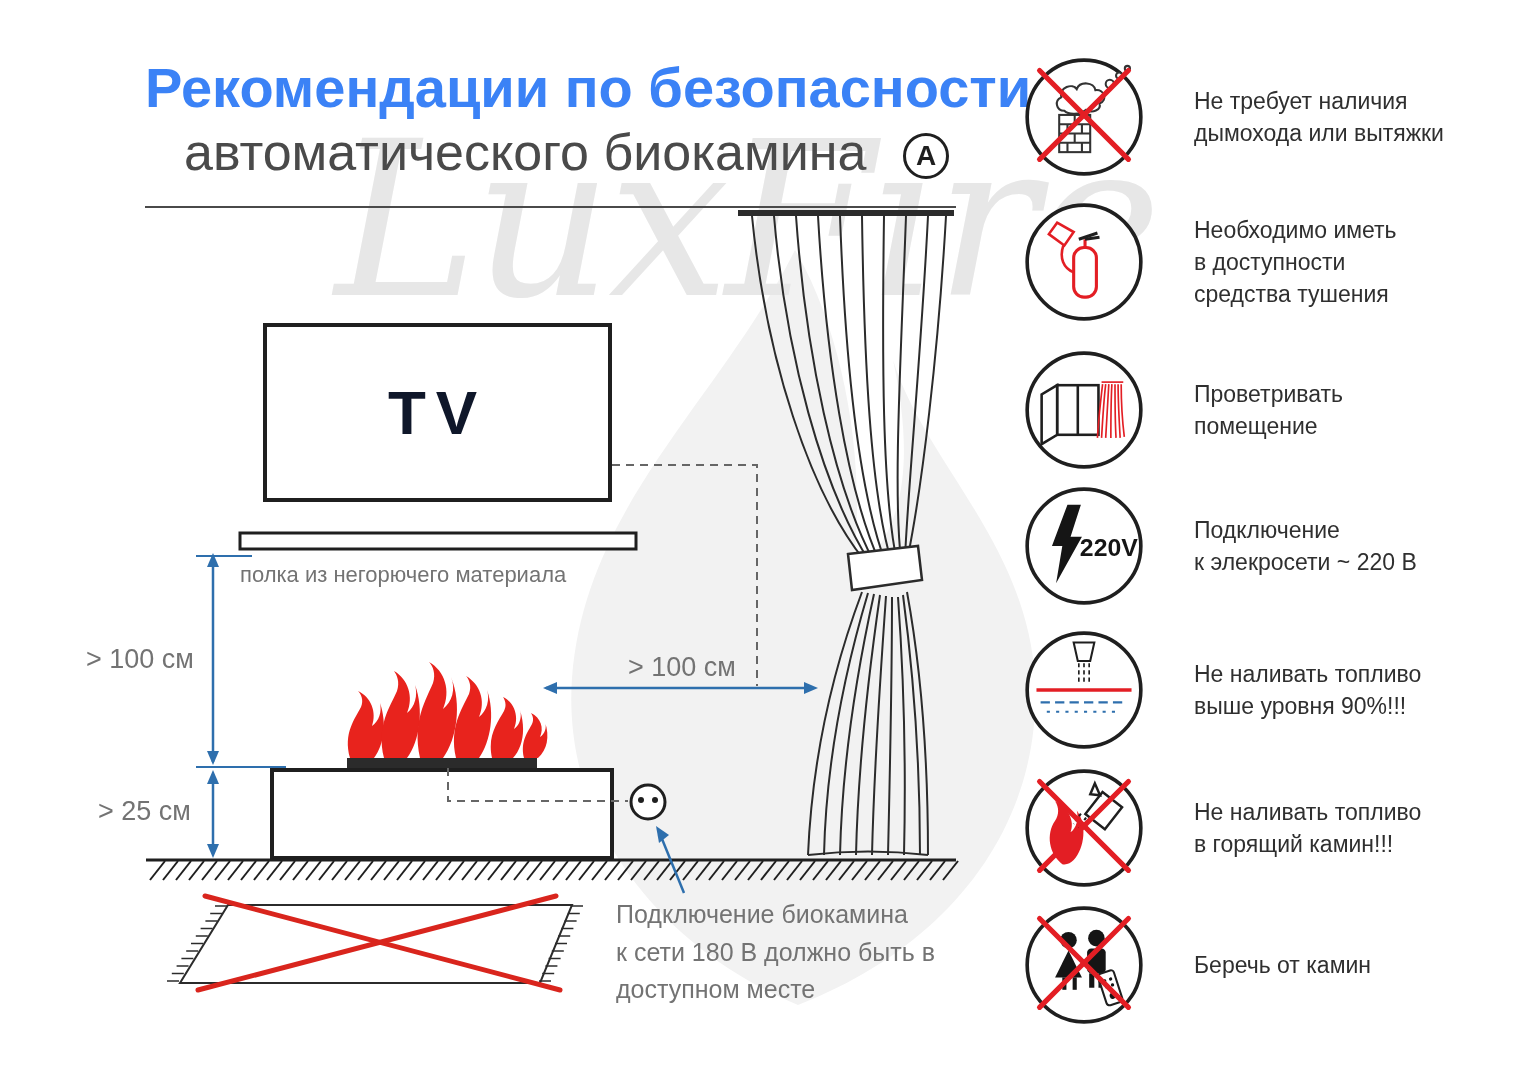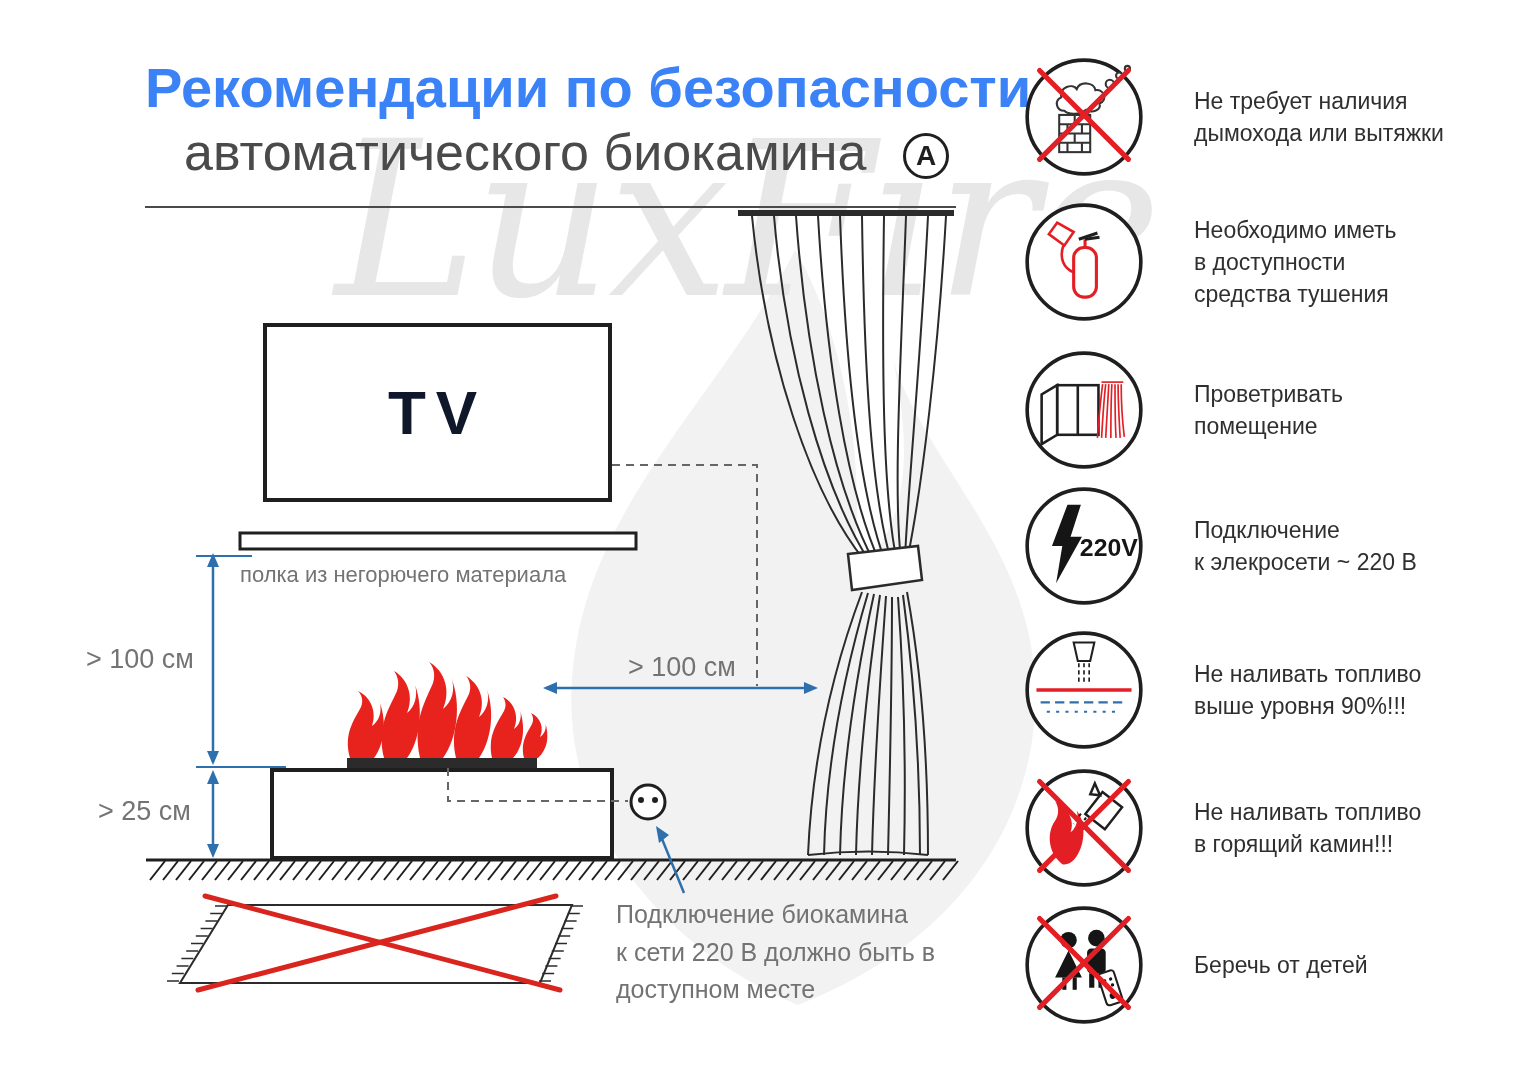--- a/index.html
+++ b/index.html
@@ -211,21 +211,21 @@
   <div class="abs badge">A</div>
 
   <div class="abs tv-label">TV</div>
   <div class="abs shelf-label blue">полка из негорючего материала</div>
 
   <div class="abs dim-label dim-shelf blue">&gt; 100 см</div>
   <div class="abs dim-label dim-base blue">&gt; 25 см</div>
   <div class="abs dim-label dim-curtain blue">&gt; 100 см</div>
 
   <div class="abs outlet-note blue pre">Подключение биокамина
-к сети 220 В должно быть в
+к сети 180 В должно быть в
 доступном месте</div>
 
   <div class="abs icon-row" style="top:55px">
     <svg class="icon" viewBox="0 0 120 120">
       <circle cx="60" cy="60" r="55" fill="#fff" stroke="#1f1f1f" stroke-width="3.5"></circle>
       <g stroke="#333" stroke-width="2" fill="#fff">
         <rect x="36" y="58" width="30" height="36"></rect>
         <path d="M36,67 H66 M36,76 H66 M36,85 H66 M51,58 V67 M44,67 V76 M58,67 V76 M51,76 V85 M44,85 V94 M58,85 V94" fill="none"></path>
         <path d="M41,54 C33,54 31,44 38,41 C36,31 49,27 53,33 C56,25 70,26 71,34 C80,33 83,44 75,47 C77,53 68,57 62,53 C56,58 45,58 41,54 Z"></path>
         <circle cx="85" cy="28" r="4"></circle>
@@ -343,16 +343,16 @@
           <circle cx="89" cy="74" r="1.6" fill="#151515"></circle>
         <circle cx="83" cy="80" r="1.6" fill="#151515"></circle>
           <circle cx="89" cy="80" r="1.6" fill="#151515"></circle>
         <circle cx="86" cy="90" r="3" fill="#151515"></circle>
       </g>
       <g stroke="#e31e24" stroke-width="5" stroke-linecap="round">
         <line x1="17" y1="15" x2="103" y2="101"></line>
           <line x1="103" y1="15" x2="17" y2="101"></line>
       </g>
     </svg>
-    <div class="icon-text pre">Беречь от детей</div>
+    <div class="icon-text pre">Беречь от камин</div>
   </div>
 
 </div>
 
 </body></html>

